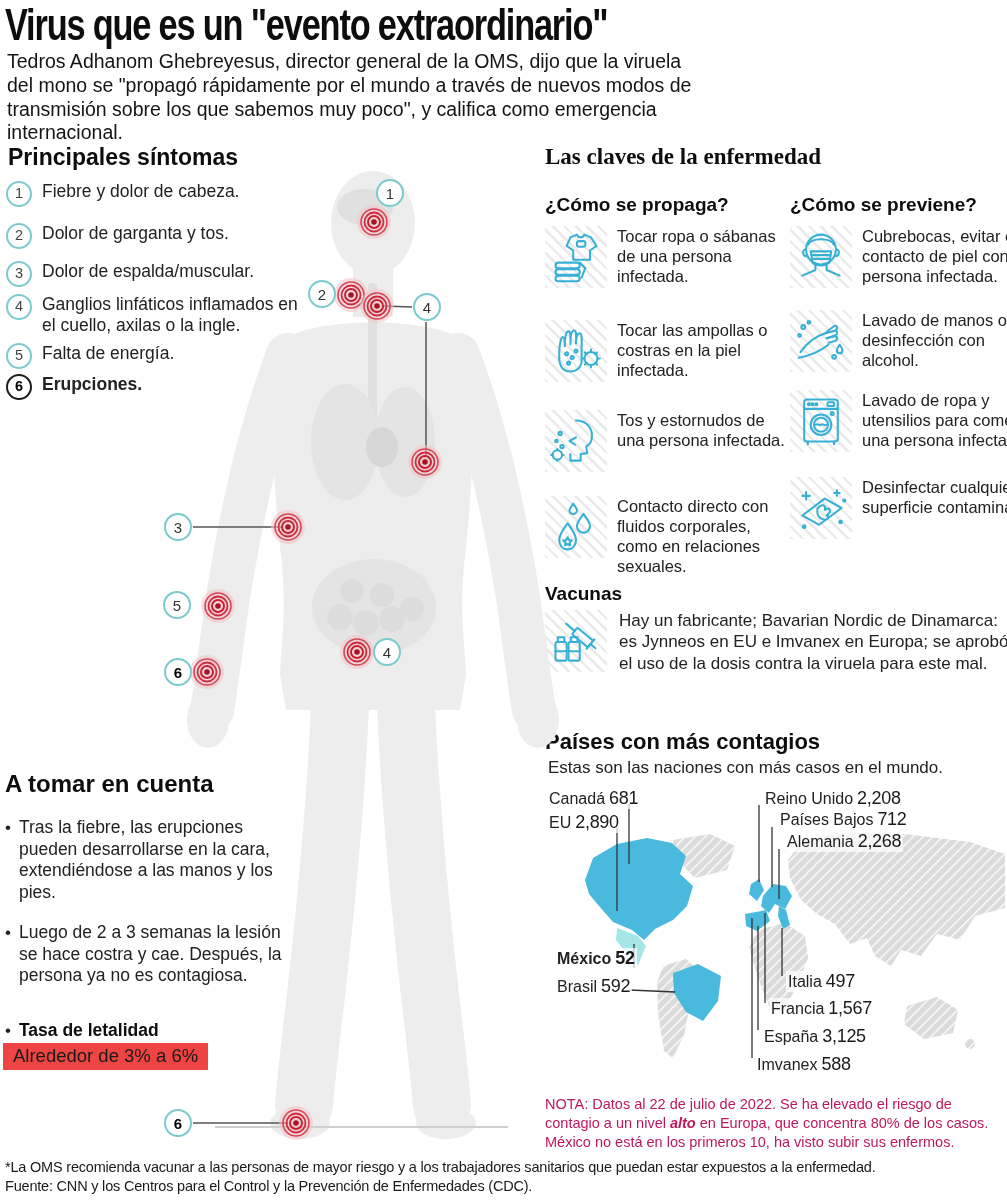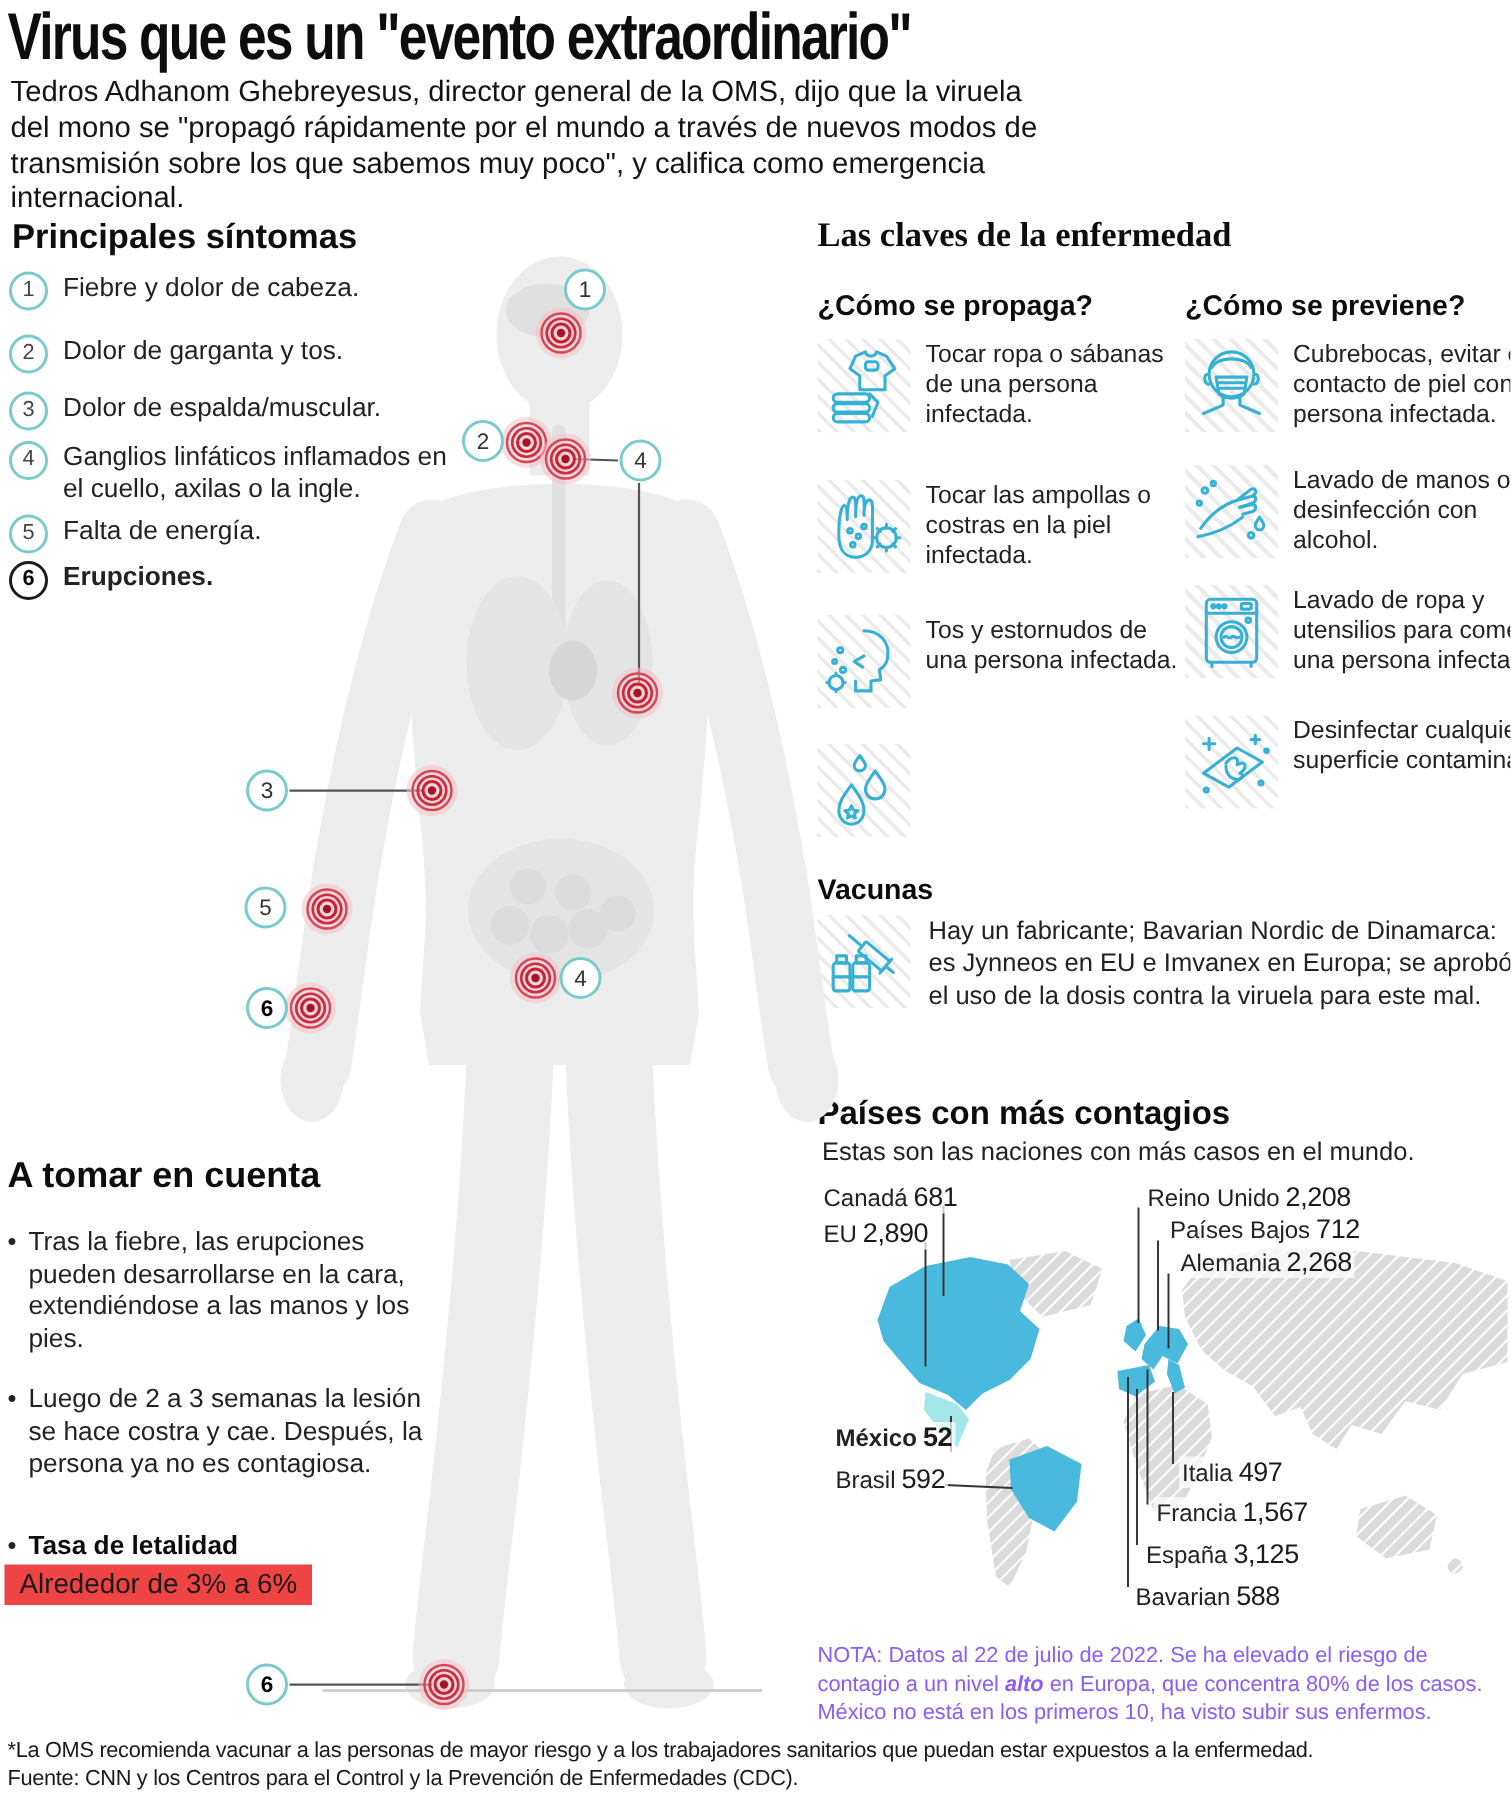--- a/index.html
+++ b/index.html
@@ -48,21 +48,21 @@
   
   #paises-heading{left:545px;top:729px;font-size:22px;}
   #paises-sub{left:548px;top:758px;font-size:17px;color:#222;}
   #map-wrap{left:545px;top:788px;width:462px;height:312px;}
   #map-svg{position:absolute;left:0;top:0;}
   .map-label{position:absolute;font-size:16px;color:#222;white-space:nowrap;
              background:rgba(255,255,255,.72);padding:0 2px;line-height:1.15;z-index:3;}
   .map-label .val{font-size:18px;letter-spacing:-.3px;margin-left:4px;color:#1a1a1a;}
   .map-label.bold, .map-label.bold .val{font-weight:700;}
 
-  #nota{left:545px;top:1095px;width:452px;font-size:14.5px;line-height:1.3;color:#8b5cf6;}
+  #nota{left:545px;top:1095px;width:452px;font-size:14.5px;line-height:1.3;color:#be185d;}
   #nota .alto{font-weight:700;font-style:italic;}
 
   
   #atomar-heading{left:5px;top:770px;font-size:24px;}
   .bullet{position:absolute;left:5px;width:295px;font-size:17.5px;line-height:1.24;color:#222;
           display:flex;gap:8px;}
   .bullet .dot{flex:0 0 auto;font-size:17px;}
   #letalidad-label{font-weight:700;color:#0d0d0d;text-align:center;}
   #letalidad-highlight{position:absolute;left:3px;top:1043px;background:#ef4444;
             font-size:18.5px;color:#1a1a1a;padding:2px 10px 3px 10px;}
@@ -225,20 +225,21 @@
   </div>
   <div class="key-row" style="left:545px;top:496px">
     <span class="icon-cell">
       <svg class="ic" width="56" height="56" viewBox="0 0 60 60">
         <path d="M21 26 C26 33 30 38 30 44 C30 50 26 54 21 54 C16 54 12 50 12 44 C12 38 16 33 21 26 Z"></path>
         <path d="M38 16 C42 22 45 25 45 29 C45 33 42 36 38 36 C34 36 31 33 31 29 C31 25 34 22 38 16 Z"></path>
         <path d="M27 5 C29 8 31 10 31 12 C31 14.5 29 16 27 16 C25 16 23 14.5 23 12 C23 10 25 8 27 5 Z"></path>
         <path d="M21 41 L22.5 44 L25.5 44.5 L23.2 46.6 L23.8 49.6 L21 48.2 L18.2 49.6 L18.8 46.6 L16.5 44.5 L19.5 44 Z"></path>
       </svg>
     </span>
+    <span class="key-text prop-text">Contacto directo con fluidos corporales, como en relaciones sexuales.</span>
   </div>
 
   <div class="key-row" style="left:790px;top:226px">
     <span class="icon-cell">
       <svg class="ic" width="56" height="56" viewBox="0 0 60 60">
         <circle cx="30" cy="22" r="16"></circle>
         <path d="M16 17 C20 9 40 9 44 17"></path>
         <path d="M13 22 C10 22 10 29 14 29 M47 22 C50 22 50 29 46 29"></path>
         <path d="M19 24 L41 24 L39 36 C35 40 25 40 21 36 Z"></path>
         <path d="M21 28 H39 M22 32 H38"></path>
@@ -385,21 +386,21 @@
     <div class="map-label" style="left:241px;top:183px">
       <span>Italia</span><span class="val">497</span>
     </div>
     <div class="map-label" style="left:224px;top:210px">
       <span>Francia</span><span class="val">1,567</span>
     </div>
     <div class="map-label" style="left:217px;top:238px">
       <span>España</span><span class="val">3,125</span>
     </div>
     <div class="map-label" style="left:210px;top:266px">
-      <span>Bavarian</span><span class="val">588</span>
+      <span>Imvanex</span><span class="val">588</span>
     </div>
   </div>
 
   <div class="abs" id="nota">
     <span>NOTA: Datos al 22 de julio de 2022. Se ha elevado el riesgo de contagio a un nivel </span><span class="alto">alto</span><span> en Europa, que concentra 80% de los casos. México no está en los primeros 10, ha visto subir sus enfermos.</span>
   </div>
 
   <div class="abs h1" id="atomar-heading">A tomar en cuenta</div>
   <div class="bullet" style="top:817px">
     <span class="dot">•</span>

